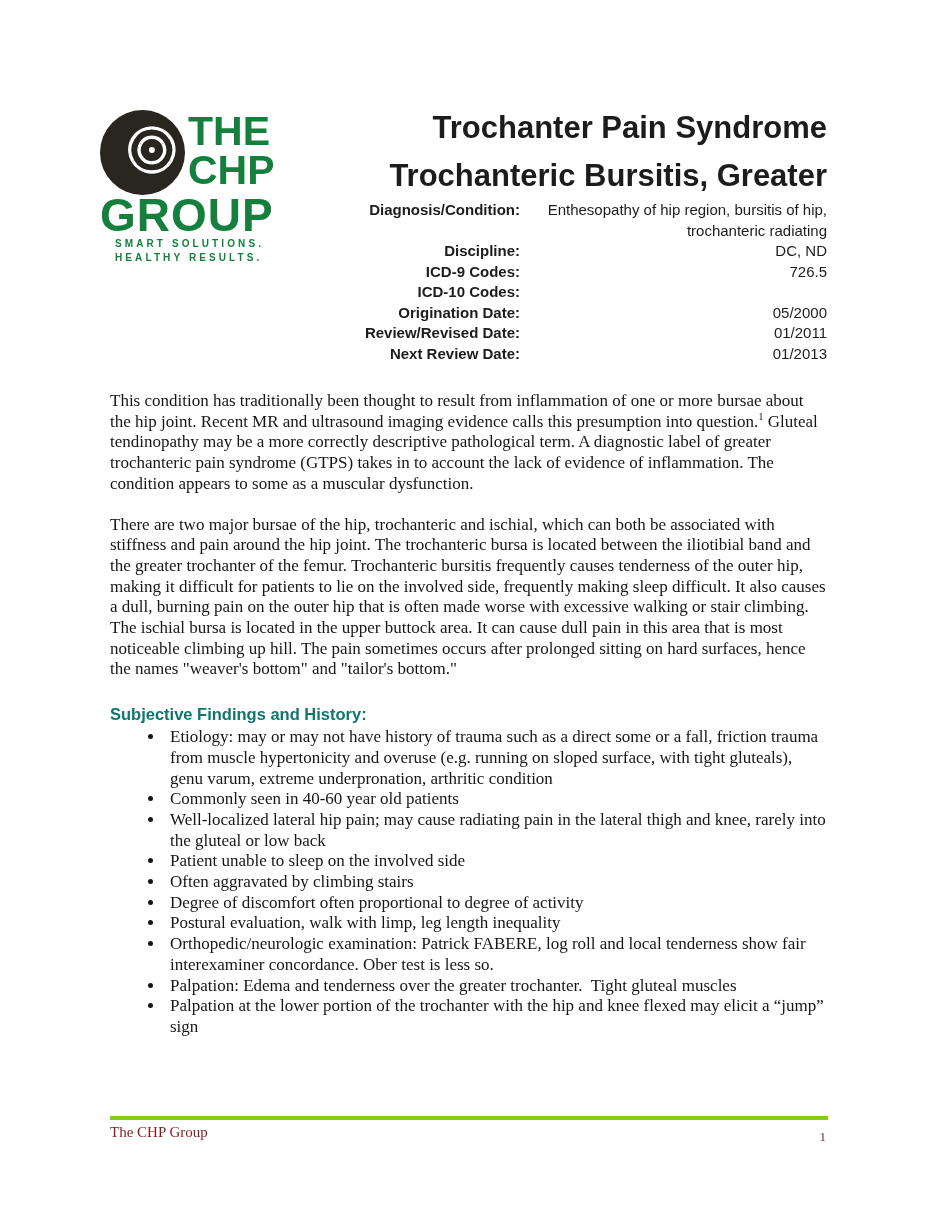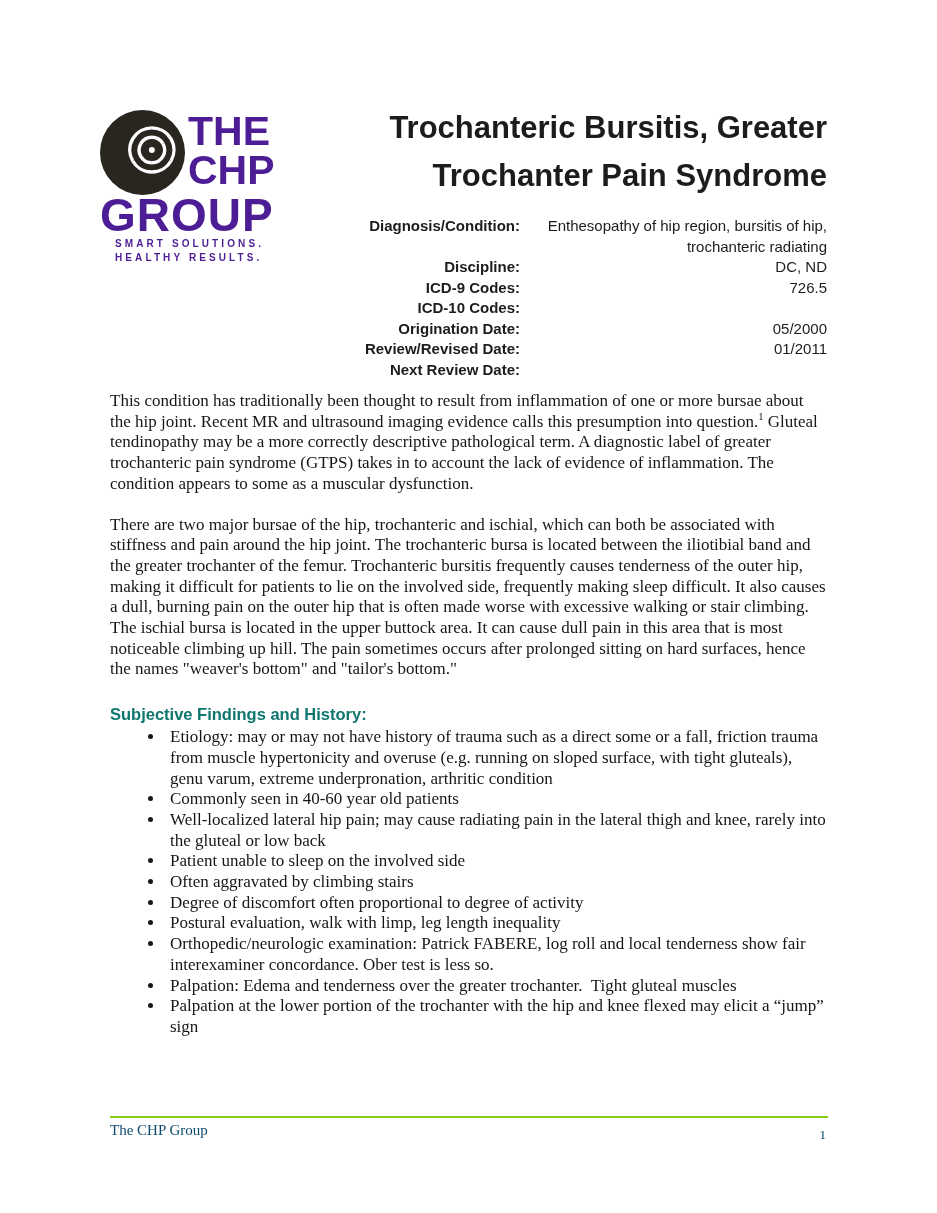--- a/index.html
+++ b/index.html
@@ -5,52 +5,52 @@
   * { margin:0; padding:0; box-sizing:border-box; }
   body { background:#ffffff; }
   .page {
     position:relative; width:937px; height:1213px;
     background:#ffffff; color:#141414; overflow:hidden;
   }
 
   
   .doc-header { position:absolute; top:110px; left:100px; width:727px; display:flex; }
 
-  .logo { width:192px; flex:none; color:#4c1d95; font-family:"Liberation Sans",sans-serif; }
+  .logo { width:192px; flex:none; color:#15803d; font-family:"Liberation Sans",sans-serif; }
   .logo-top { display:flex; align-items:flex-start; }
   .logo-mark { width:85px; height:85px; flex:none; display:block; }
   .logo-thechp { font-weight:bold; font-size:41px; line-height:39px; letter-spacing:0; margin-left:3px; margin-top:2px; }
   .logo-group { font-weight:bold; font-size:46px; line-height:44px; letter-spacing:1px; margin-top:-2px; }
   .logo-tagline { font-weight:bold; font-size:10px; line-height:12.5px; letter-spacing:3.1px; margin-left:15px; margin-top:1px; white-space:nowrap; }
 
   .title-block { flex:1; text-align:right; font-family:"Liberation Sans",sans-serif; }
   .doc-title { font-weight:bold; font-size:31px; line-height:48px; color:#1c1c1c; margin-top:-6px; }
-  .meta { display:grid; grid-template-columns:1fr 307px; margin-top:16px; font-size:15px; line-height:20.5px; color:#1c1c1c; }
+  .meta { display:grid; grid-template-columns:1fr 307px; margin-top:0; font-size:15px; line-height:20.5px; color:#1c1c1c; }
   .meta-label { font-weight:bold; text-align:right; }
   .meta-value { text-align:right; white-space:pre-wrap; }
 
   
   .doc-body {
     position:absolute; top:391px; left:110px; width:718px;
     font-family:"Liberation Serif",serif; font-size:17px; line-height:20.7px; color:#161616;
   }
   .doc-body p { margin:0 0 20px 0; }
   .doc-body sup { font-size:10.5px; line-height:0; vertical-align:super; }
   .doc-section h2 {
     font-family:"Liberation Sans",sans-serif; font-size:16.5px; line-height:20px;
     font-weight:bold; color:#0f766e; margin-top:24px; margin-bottom:3px;
   }
   .doc-section ul { list-style:disc; padding-left:55px; margin:0; }
   .doc-section li { padding-left:5px; white-space:pre-wrap; }
 
   
   .doc-footer {
     position:absolute; top:1116px; left:110px; width:718px;
-    border-top:2px solid #84cc16; padding-top:3px;
-    font-family:"Liberation Serif",serif; font-size:15px; line-height:19px; color:#0c4a6e;
+    border-top:4px solid #84cc16; padding-top:3px;
+    font-family:"Liberation Serif",serif; font-size:15px; line-height:19px; color:#7f1d1d;
   }
   .footer-page { position:absolute; right:2px; top:7px; font-size:13px; }
 </style>
 </head>
 <body>
 
 <div class="page">
 
   <header class="doc-header">
 
@@ -75,22 +75,22 @@
           <div>CHP</div>
         </div>
       </div>
       <div class="logo-group">GROUP</div>
       <div class="logo-tagline">SMART SOLUTIONS.</div>
       <div class="logo-tagline">HEALTHY RESULTS.</div>
     </div>
 
     <div class="title-block">
       <h1 class="doc-title">
+        <div>Trochanter Pain Syndrome</div>
         <div>Trochanteric Bursitis, Greater</div>
-        <div>Trochanter Pain Syndrome</div>
       </h1>
       <div class="meta">
 
           <div class="meta-label">Diagnosis/Condition:</div>
           <div class="meta-value">Enthesopathy of hip region, bursitis of hip, trochanteric radiating</div>
 
           <div class="meta-label">Discipline:</div>
           <div class="meta-value">DC, ND</div>
 
           <div class="meta-label">ICD-9 Codes:</div>
@@ -99,20 +99,21 @@
           <div class="meta-label">ICD-10 Codes:</div>
           <div class="meta-value"></div>
 
           <div class="meta-label">Origination Date:</div>
           <div class="meta-value">05/2000</div>
 
           <div class="meta-label">Review/Revised Date:</div>
           <div class="meta-value">01/2011</div>
 
           <div class="meta-label">Next Review Date:</div>
+          <div class="meta-value">01/2013</div>
         </div>
     </div>
 
   </header>
 
   <main class="doc-body">
 
     <p><span>This condition has traditionally been thought to result from inflammation of one or more bursae about the hip joint. Recent MR and ultrasound imaging evidence calls this presumption into question.</span><sup>1</sup><span> Gluteal tendinopathy may be a more correctly descriptive pathological term. A diagnostic label of greater trochanteric pain syndrome (GTPS) takes in to account the lack of evidence of inflammation. The condition appears to some as a muscular dysfunction.</span></p>
 
     <p>There are two major bursae of the hip, trochanteric and ischial, which can both be associated with stiffness and pain around the hip joint. The trochanteric bursa is located between the iliotibial band and the greater trochanter of the femur. Trochanteric bursitis frequently causes tenderness of the outer hip, making it difficult for patients to lie on the involved side, frequently making sleep difficult. It also causes a dull, burning pain on the outer hip that is often made worse with excessive walking or stair climbing. The ischial bursa is located in the upper buttock area. It can cause dull pain in this area that is most noticeable climbing up hill. The pain sometimes occurs after prolonged sitting on hard surfaces, hence the names "weaver's bottom" and "tailor's bottom."</p>

